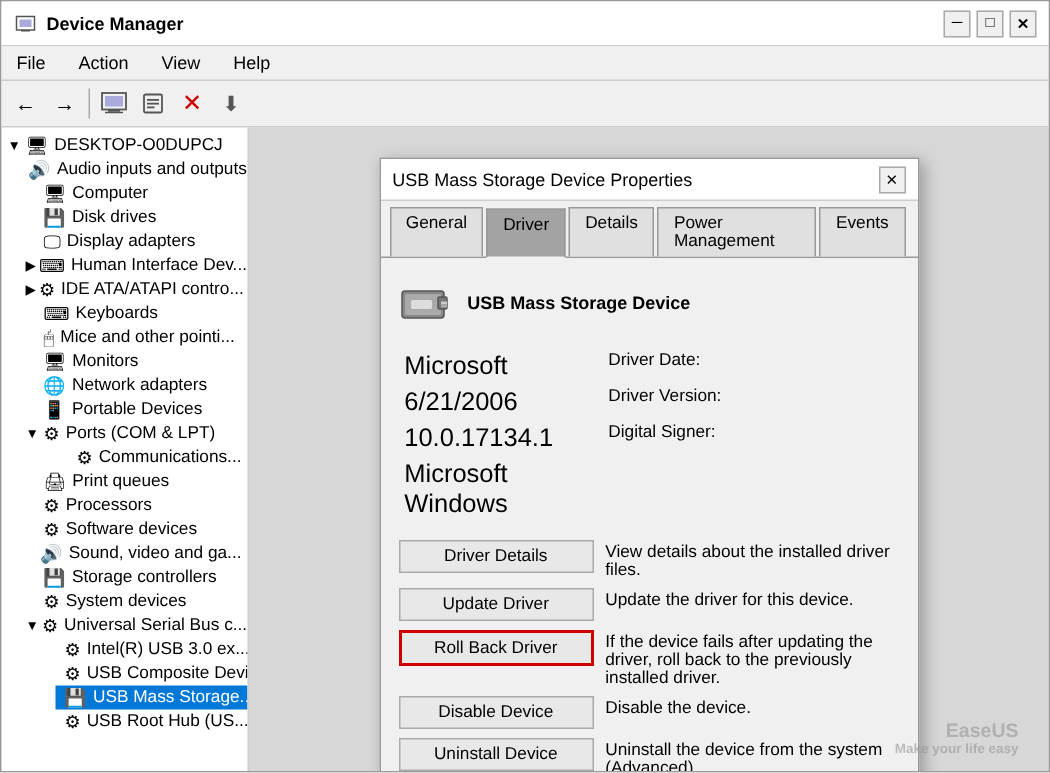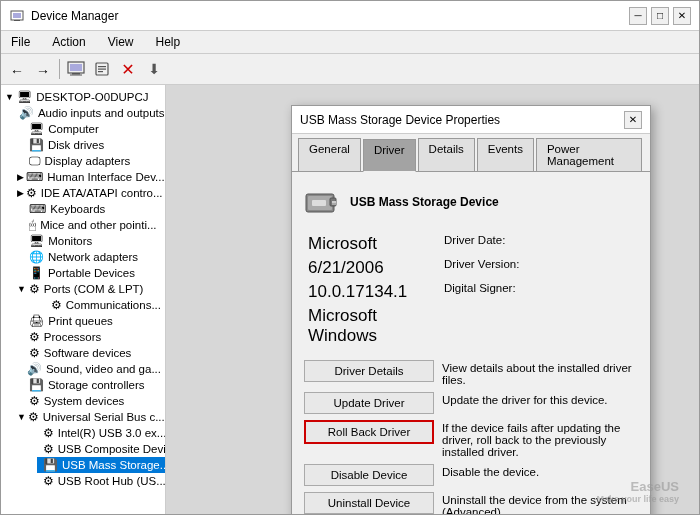--- a/index.html
+++ b/index.html
@@ -23,20 +23,21 @@
       flex-direction: column;
     }
 
     .title-bar {
       background: #fff;
       padding: 6px 8px;
       display: flex;
       align-items: center;
       border-bottom: 1px solid #ccc;
       height: 30px;
+      font-weight: bold;
     }
 
     .title-bar-icon {
       width: 16px;
       height: 16px;
       margin-right: 6px;
       display: flex;
       align-items: center;
       justify-content: center;
     }
@@ -158,21 +159,21 @@
       position: relative;
     }
 
     
     .modal-overlay {
       position: absolute;
       top: 0; left: 0; right: 0; bottom: 0;
       background: rgba(0,0,0,0.1);
       display: flex;
       align-items: flex-start;
-      justify-content: flex-end;
+      justify-content: center;
       padding: 20px 48px;
     }
 
     .modal {
       background: #f0f0f0;
       border: 1px solid #999;
       box-shadow: 3px 3px 10px rgba(0,0,0,0.3);
       width: 360px;
       display: flex;
       flex-direction: column;
@@ -531,22 +532,22 @@
 
           <div class="modal-title-bar">
             <span class="modal-title-text">USB Mass Storage Device Properties</span>
             <div class="modal-close-btn">✕</div>
           </div>
 
           <div class="modal-tabs">
             <div class="tab">General</div>
             <div class="tab active">Driver</div>
             <div class="tab">Details</div>
+            <div class="tab">Power Management</div>
             <div class="tab">Events</div>
-            <div class="tab">Power Management</div>
           </div>
 
           <div class="modal-body">
 
             <div class="device-header">
               <div class="device-icon">
                 <svg width="36" height="32" viewBox="0 0 36 32">
 
                   <rect x="2" y="8" width="28" height="18" rx="2" fill="#888" stroke="#555" stroke-width="1"></rect>
                   <rect x="4" y="10" width="24" height="14" rx="1" fill="#aaa"></rect>

